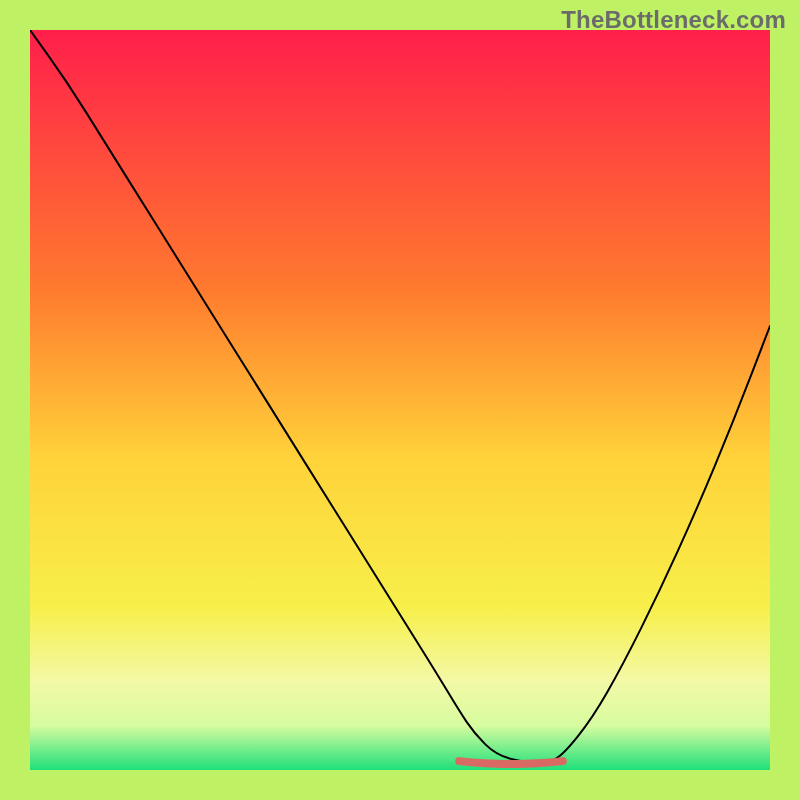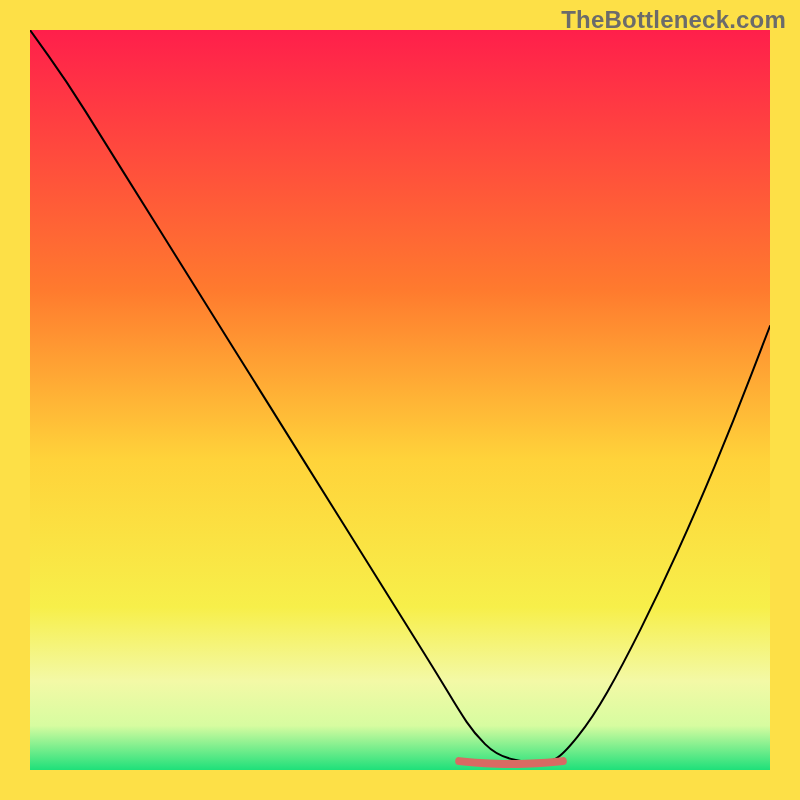--- a/index.html
+++ b/index.html
@@ -1,21 +1,21 @@
 <!DOCTYPE html>
 <html><head>
 <meta charset="utf-8">
 <style>
   * { margin: 0; padding: 0; box-sizing: border-box; }
   body { width: 800px; height: 800px; overflow: hidden; background: #fff; }
   .chart-container {
     position: relative;
     width: 800px;
     height: 800px;
-    background: #fde047;
+    background: #bef264;
   }
   .plot-area {
     position: absolute;
     left: 30px;
     top: 30px;
     width: 740px;
     height: 740px;
   }
   .watermark {
     position: absolute;

